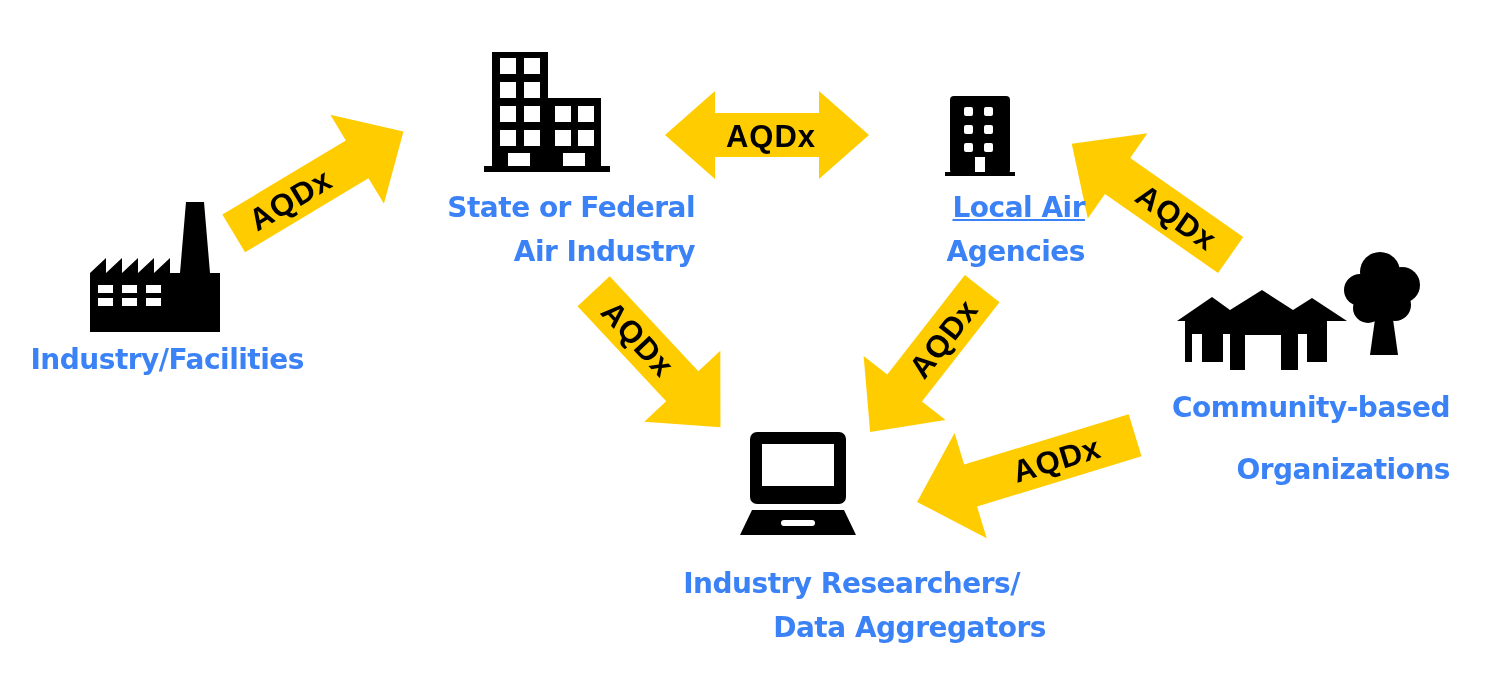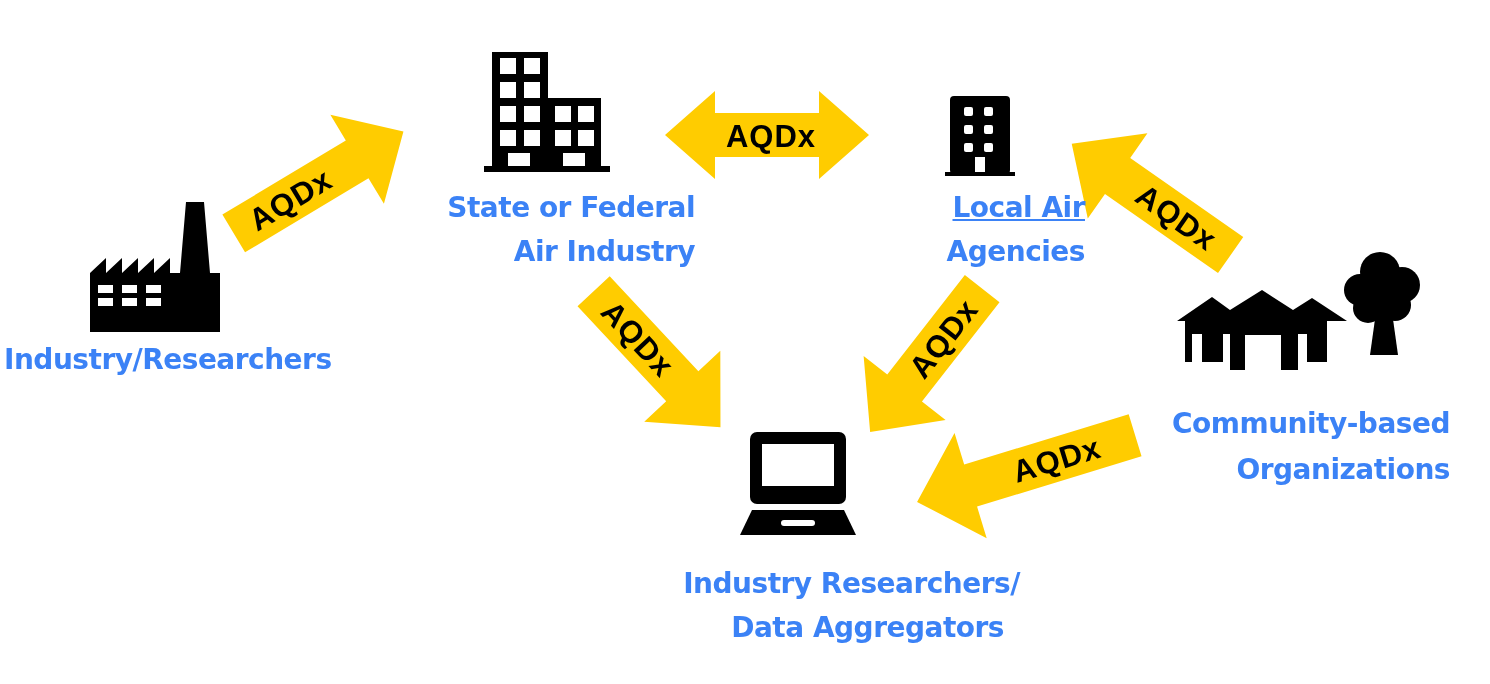--- a/index.html
+++ b/index.html
@@ -111,26 +111,26 @@
   </g>
 
   <g>
     <rect x="750" y="432" width="96" height="72" rx="7" fill="#000"></rect>
     <rect x="762" y="444" width="72" height="42" fill="#fff"></rect>
     <polygon points="752,510 844,510 856,535 740,535" fill="#000"></polygon>
     <rect x="781" y="520" width="34" height="6" rx="3" fill="#fff"></rect>
   </g>
 </svg>
 
-<div class="label" style="left:4px; top:338px; width:300px;">Industry/Researchers</div>
+<div class="label" style="left:4px; top:338px; width:300px;">Industry/Facilities</div>
 
 <div class="label" style="left:395px; top:186px; width:300px;">State or Federal</div>
 <div class="label" style="left:395px; top:230px; width:300px;">Air Industry</div>
 
 <div class="label" style="left:885px; top:186px; width:200px;text-decoration:underline;">Local Air</div>
 <div class="label" style="left:885px; top:230px; width:200px;">Agencies</div>
 
-<div class="label" style="left:1140px; top:386px; width:310px;margin-top:16px;">Community-based</div>
+<div class="label" style="left:1140px; top:386px; width:310px;">Community-based</div>
 <div class="label" style="left:1140px; top:448px; width:310px;">Organizations</div>
 
 <div class="label" style="left:580px; top:562px; width:440px;">Industry Researchers/</div>
-<div class="label" style="left:564px; top:606px; width:440px;">Data Aggregators</div>
+<div class="label" style="left:606px; top:606px; width:440px;">Data Aggregators</div>
 </div>
 
 </body></html>

